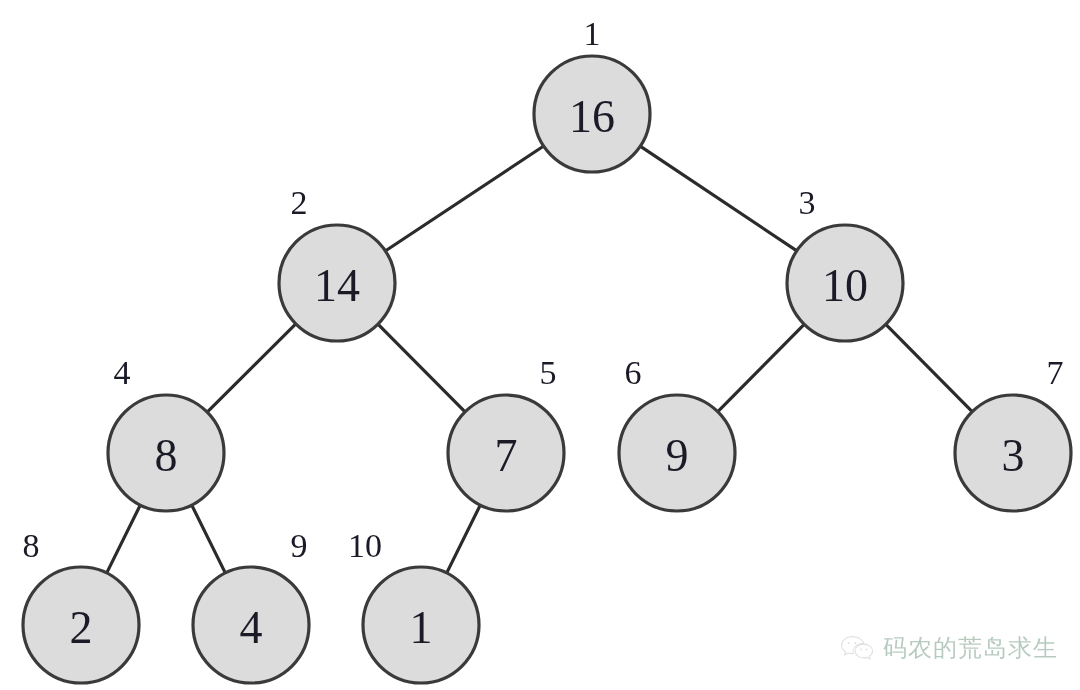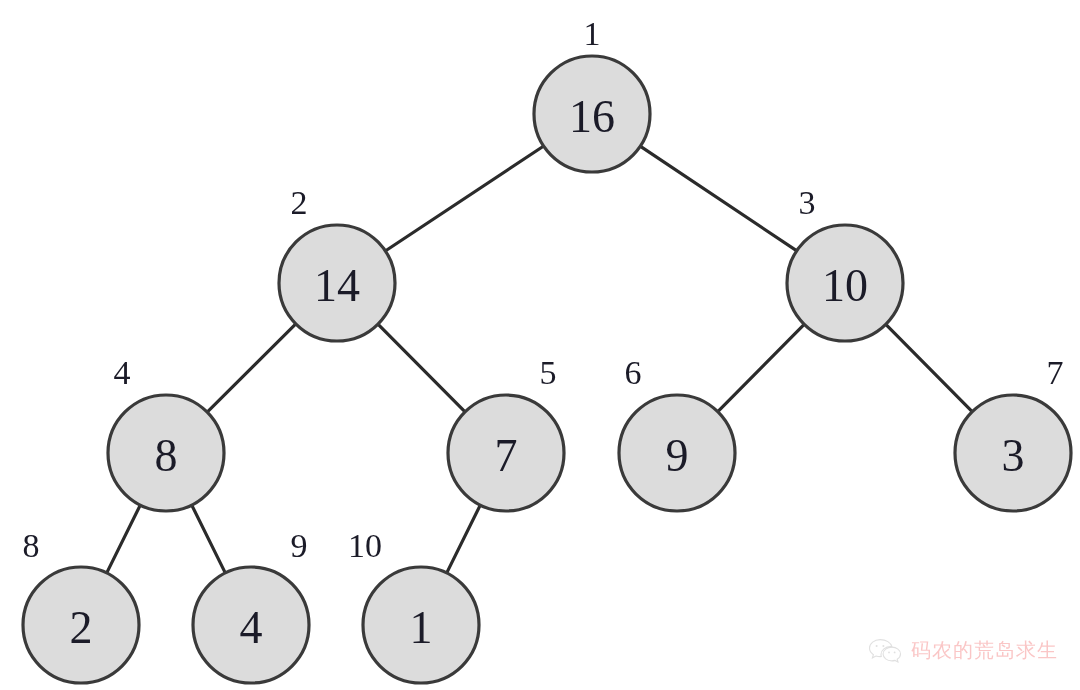--- a/index.html
+++ b/index.html
@@ -62,22 +62,22 @@
     opacity: 0.30;
     pointer-events: none;
   }
   #watermark .wm-icon {
     width: 34px;
     height: 26px;
     display: block;
   }
   #watermark .wm-text {
     font-family: Liberation Sans, sans-serif;
-    font-size: 20px;
-    color: #ef4444;
+    font-size: 24px;
+    color: #14532d;
     letter-spacing: 1px;
     white-space: nowrap;
   }
 </style>
 </head>
 <body>
 
 <div id="diagram-root">
   <svg id="tree-svg" viewBox="0 0 1080 690" xmlns="http://www.w3.org/2000/svg">
     <g id="edges-group">

